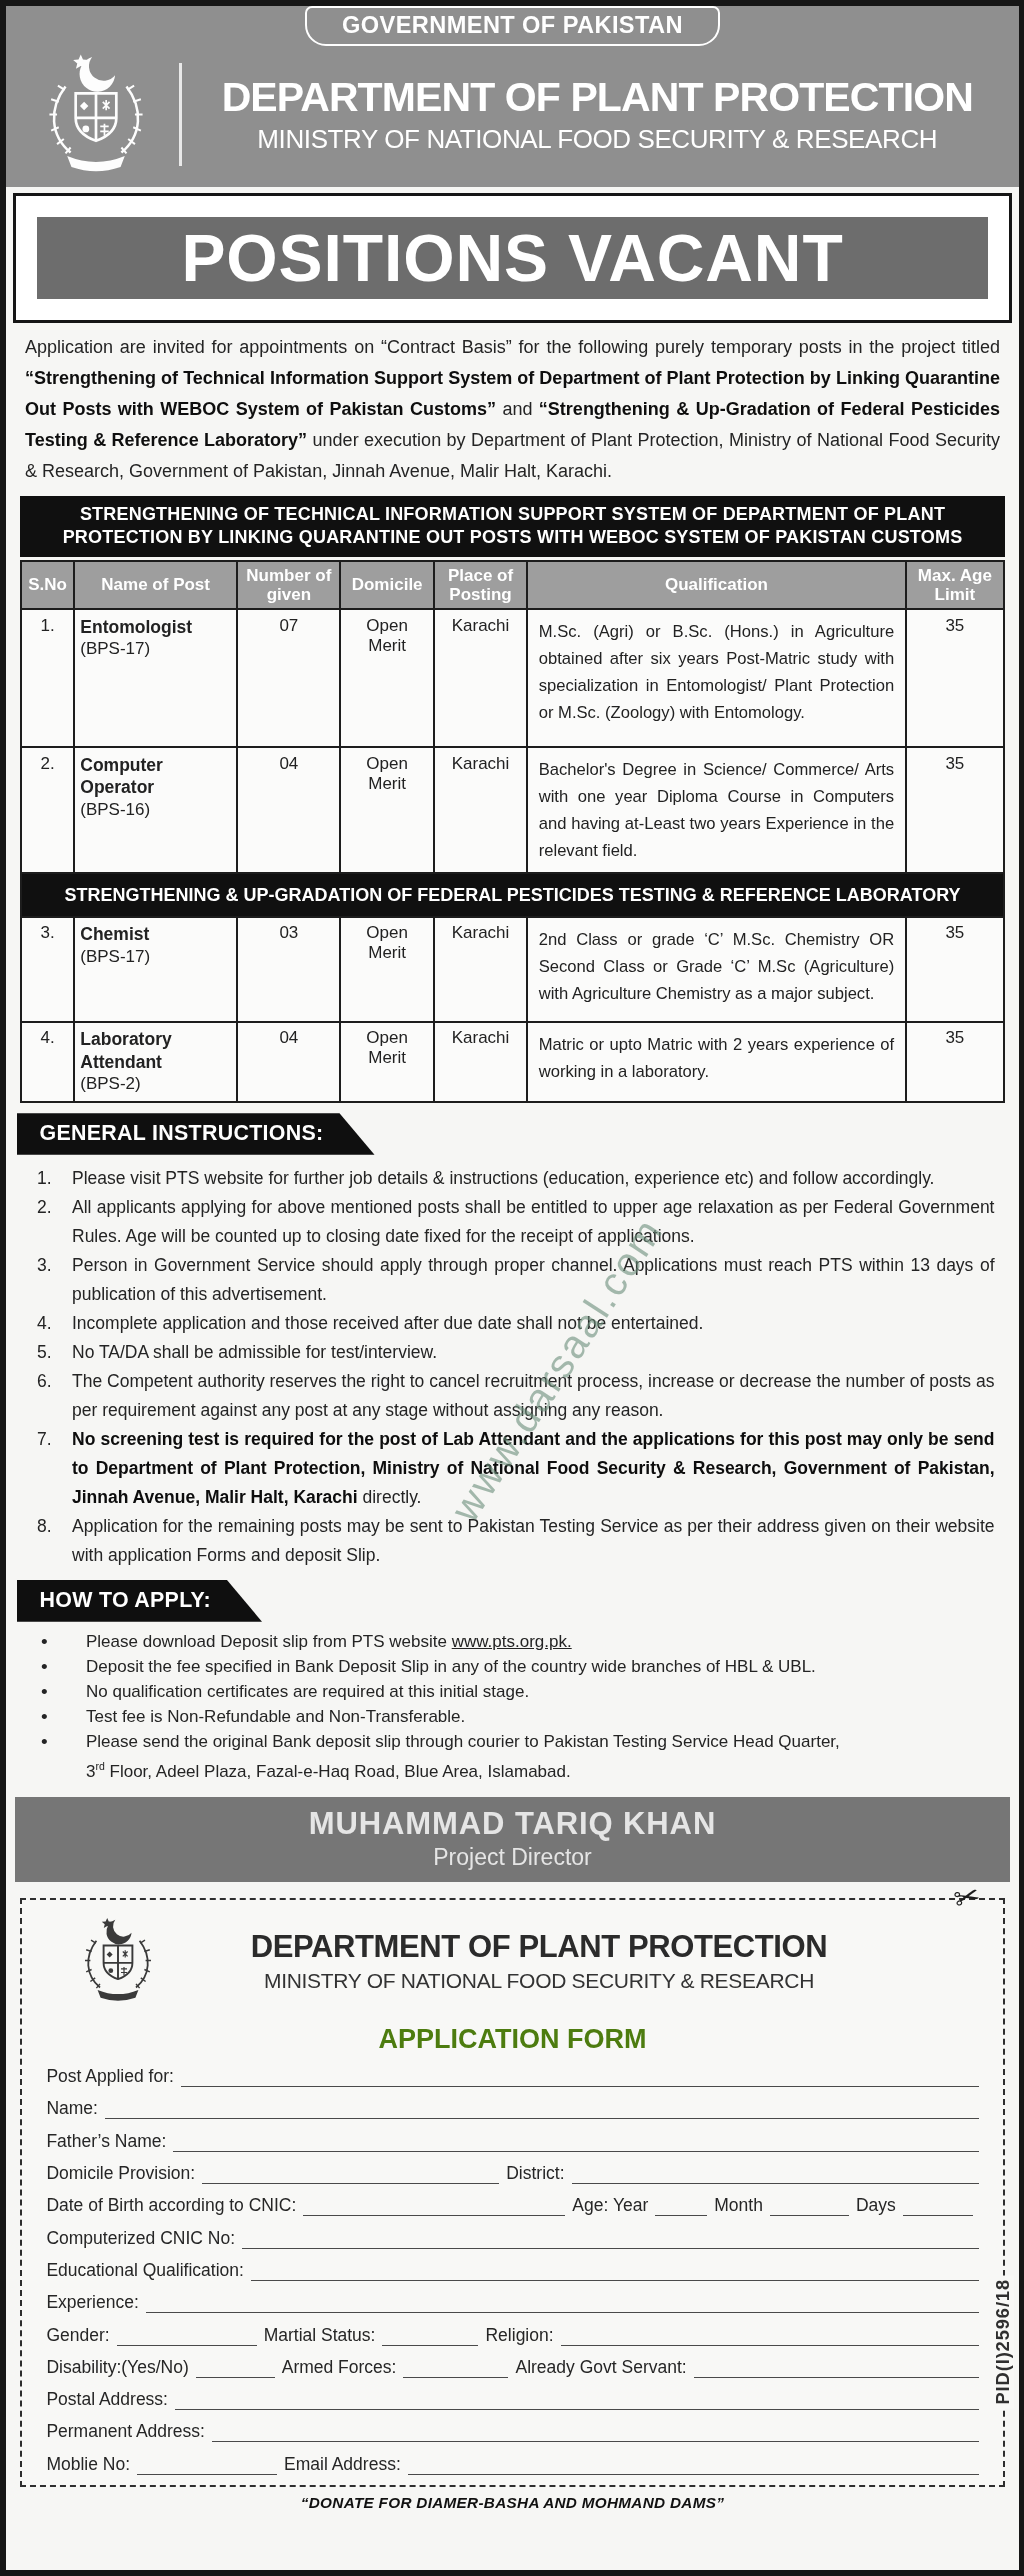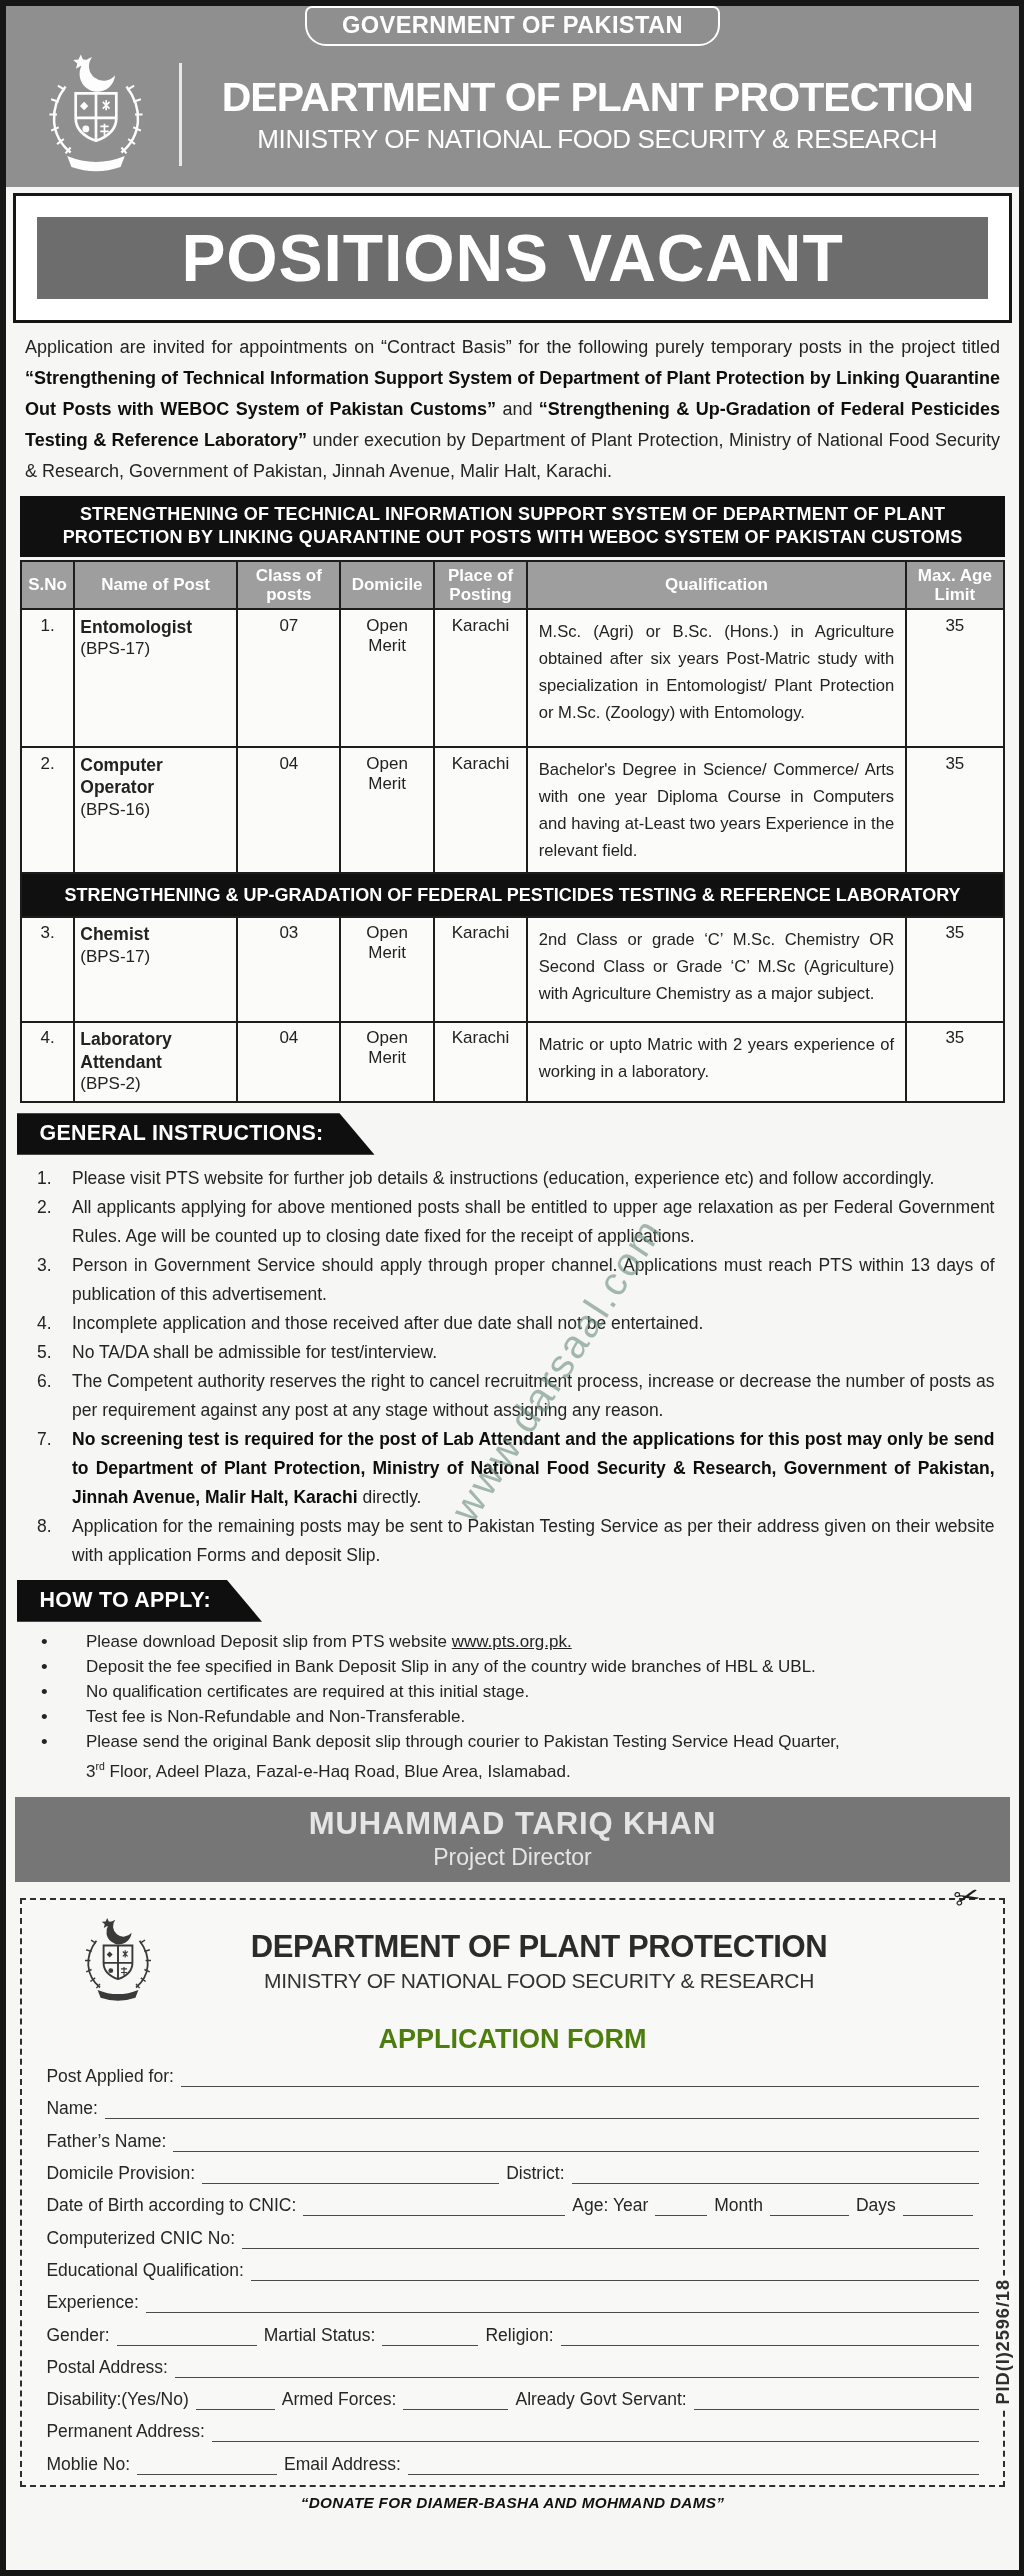--- a/index.html
+++ b/index.html
@@ -144,21 +144,21 @@
         <col style="width:10.5%">
       <col style="width:9.5%">
         <col style="width:9.5%">
         <col style="width:38.5%">
         <col style="width:10%">
     </colgroup>
     <thead>
       <tr>
         <th>S.No</th>
         <th>Name of Post</th>
-        <th>Class of posts</th>
+        <th>Number of given</th>
         <th>Domicile</th>
         <th>Place of Posting</th>
         <th>Qualification</th>
         <th>Max. Age Limit</th>
       </tr>
     </thead>
     <tbody>
       <tr style="height:138px">
         <td class="c">1.</td>
         <td>
@@ -339,32 +339,32 @@
       </div>
     <div class="frow">
         <span>Gender:</span>
         <span class="blank b160"></span>
         <span>Martial Status:</span>
         <span class="blank b110"></span>
         <span>Religion:</span>
         <span class="blank"></span>
       </div>
     <div class="frow">
-        <span>Postal Address:</span>
-        <span class="blank"></span>
-      </div>
-    <div class="frow">
         <span>Disability:(Yes/No)</span>
         <span class="blank b90"></span>
         <span>Armed Forces:</span>
         <span class="blank b120"></span>
         <span>Already Govt Servant:</span>
         <span class="blank"></span>
       </div>
     <div class="frow">
+        <span>Postal Address:</span>
+        <span class="blank"></span>
+      </div>
+    <div class="frow">
         <span>Permanent Address:</span>
         <span class="blank"></span>
       </div>
     <div class="frow">
         <span>Moblie No:</span>
         <span class="blank b160"></span>
         <span>Email Address:</span>
         <span class="blank"></span>
       </div>
   </section>

